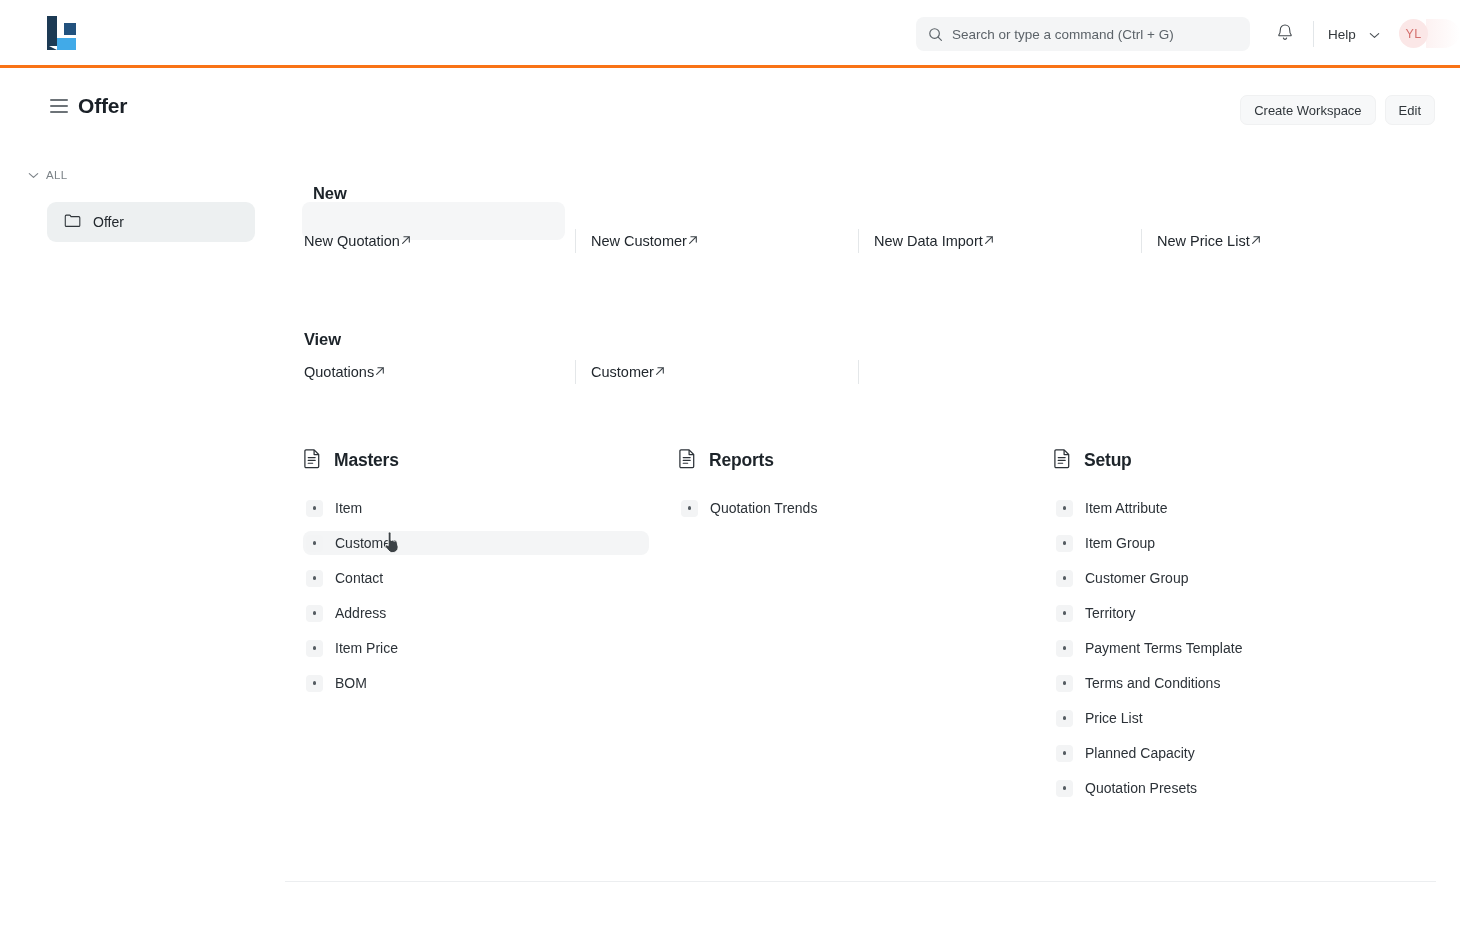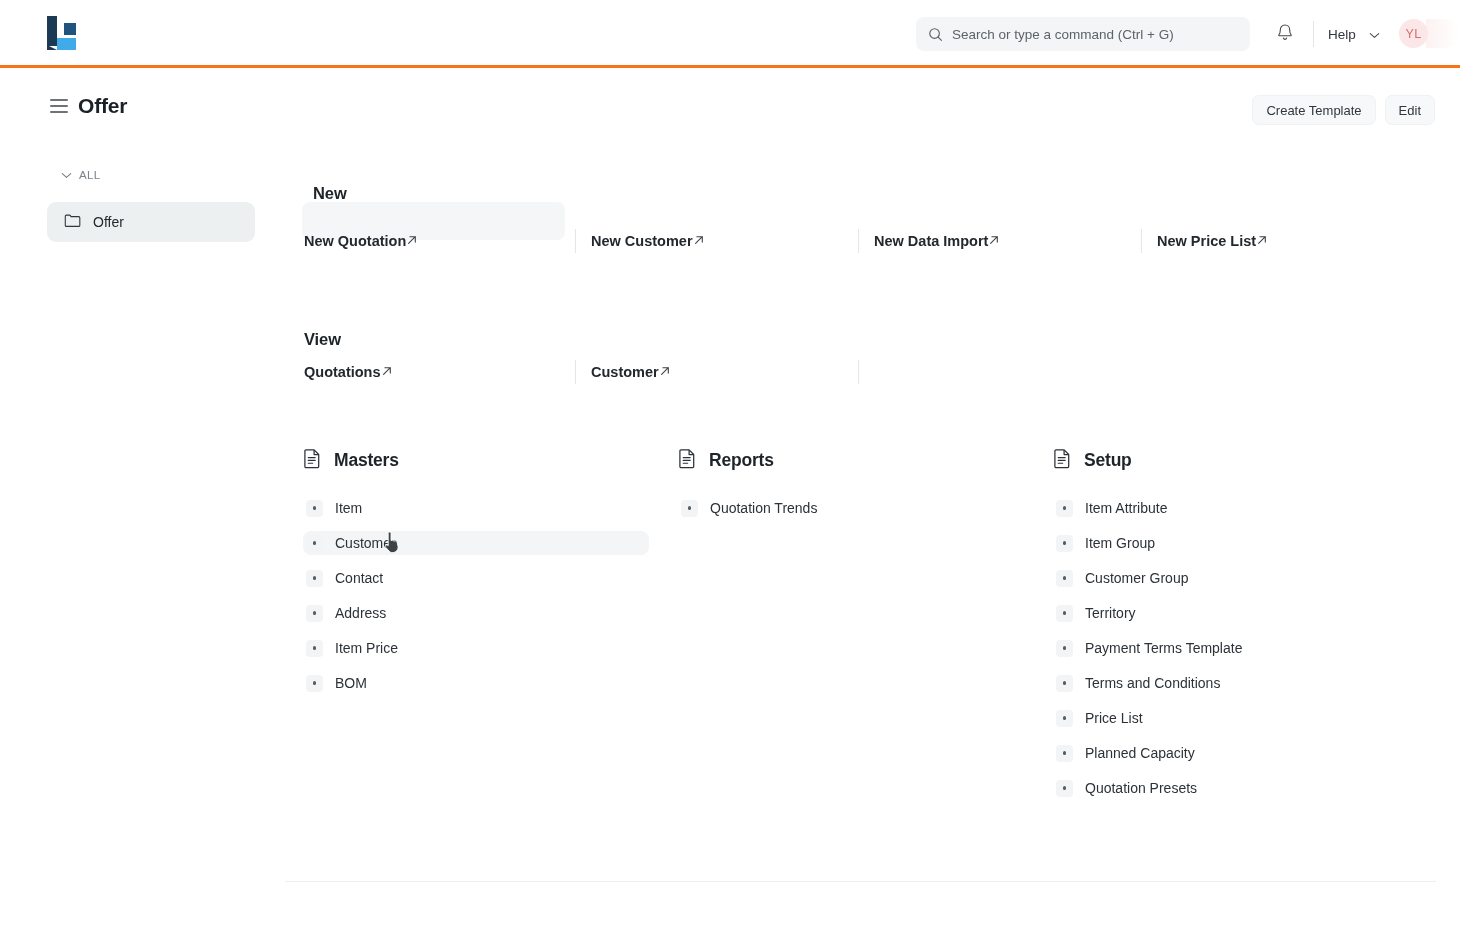--- a/index.html
+++ b/index.html
@@ -197,27 +197,26 @@
     top: 150px;
     width: 285px;
     height: 782px;
     background: #ffffff;
     padding-top: 14px;
   }
   .side-group-head {
     display: flex;
     align-items: center;
     gap: 7px;
-    padding-left: 41px;
+    padding-left: 28px;
     height: 22px;
     font-size: 11.5px;
     color: #7c8388;
     letter-spacing: .4px;
     cursor: pointer;
-    margin-left: 20px;
   }
   .side-item {
     margin: 16px 30px 0 47px;
     height: 40px;
     display: flex;
     align-items: center;
     gap: 12px;
     padding-left: 17px;
     border-radius: 9px;
     font-size: 14px;
@@ -255,21 +254,21 @@
   .shortcut-row {
     position: absolute;
     display: flex;
     align-items: center;
     height: 26px;
   }
   .shortcut {
     display: flex;
     align-items: center;
     font-size: 14.5px;
-    font-weight: 700;
+    font-weight: 400;
     color: #22282e;
     cursor: pointer;
     white-space: nowrap;
   }
   .sc-cell { display: flex; align-items: center; }
   .sc-sep {
     width: 1px;
     height: 24px;
     background: #e4e7e9;
     flex: 0 0 1px;
@@ -381,21 +380,21 @@
 </div>
 
 <div class="page-head">
   <div class="hamburger">
     <span></span>
     <span></span>
     <span></span>
   </div>
   <div class="page-title">Offer</div>
   <div class="head-actions">
-    <button class="btn">Create Template</button>
+    <button class="btn">Create Workspace</button>
     <button class="btn">Edit</button>
   </div>
 </div>
 
 <div class="sidebar">
   <div class="side-group-head">
     <span>
       <svg width="11" height="7" viewBox="0 0 12 8" fill="none">
         <path d="M1.2 1.8 6 6.2l4.8-4.4" stroke="#7c8388" stroke-width="1.3" stroke-linecap="round" stroke-linejoin="round"></path>
       </svg>

